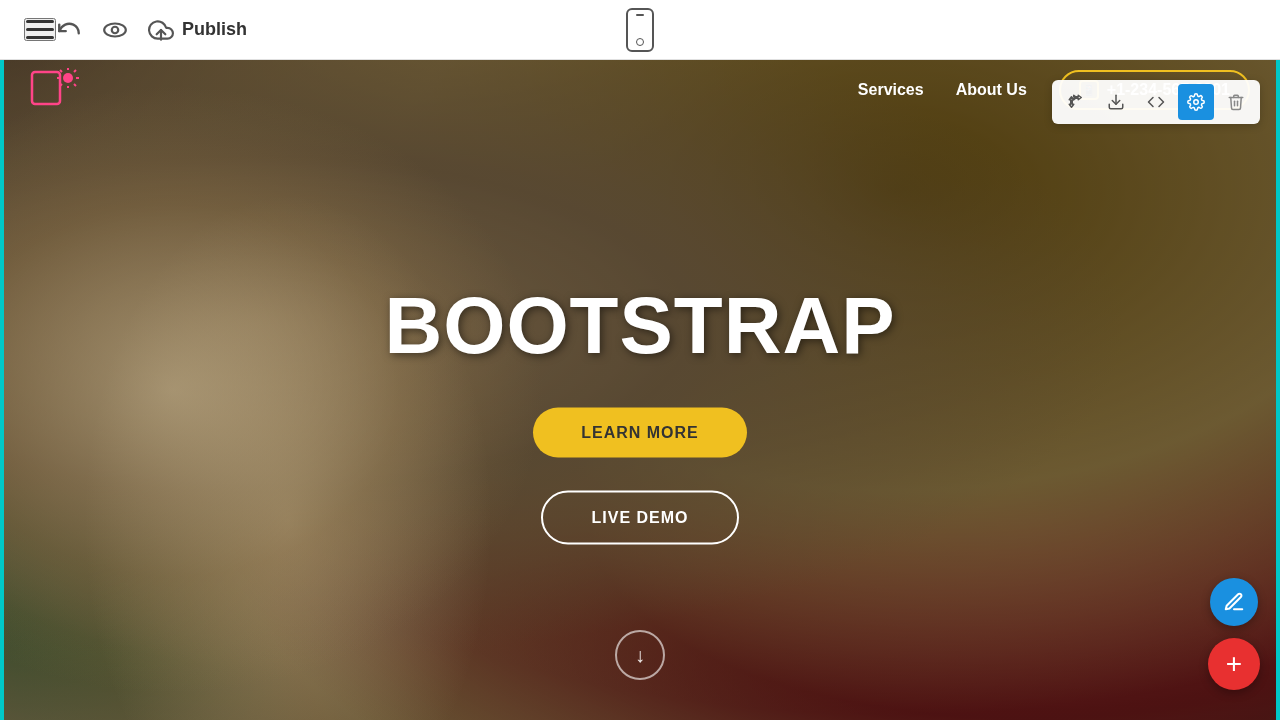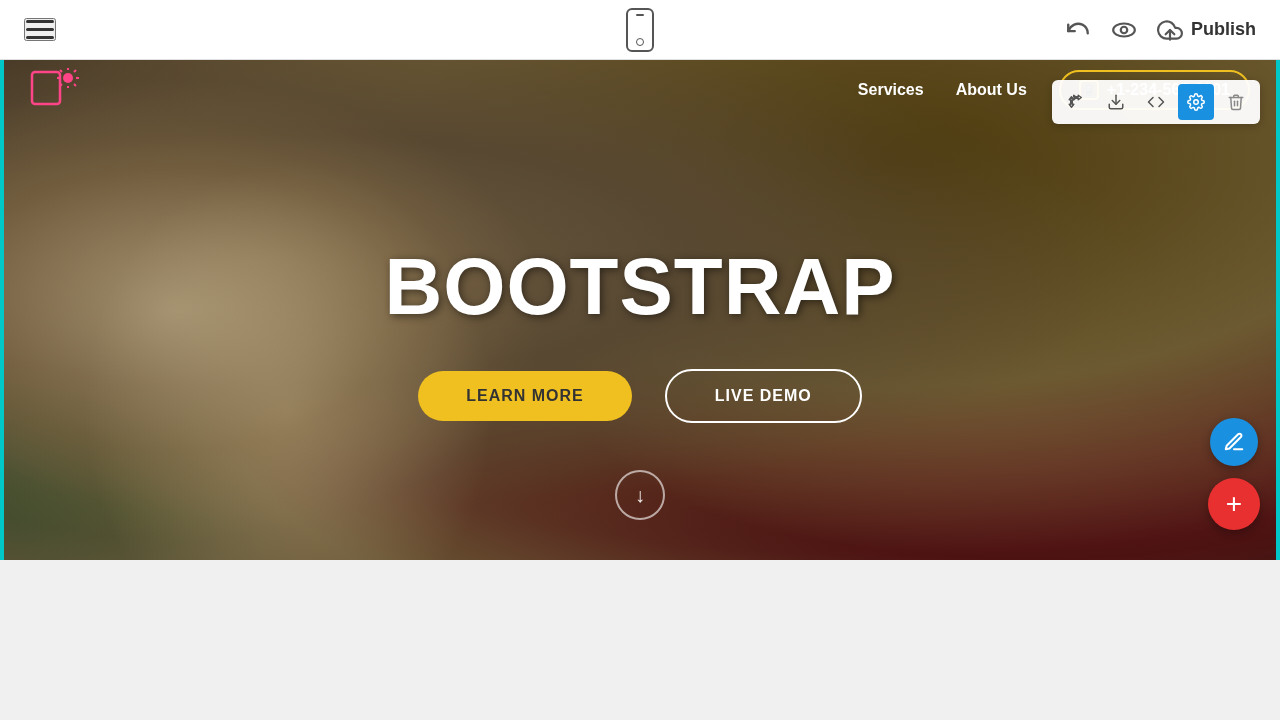--- a/index.html
+++ b/index.html
@@ -5,21 +5,21 @@
     * { margin: 0; padding: 0; box-sizing: border-box; }
     body { width: 1280px; height: 720px; overflow: hidden; font-family: Arial, sans-serif; background: #f0f0f0; }
 
     
     .toolbar {
       width: 1280px;
       height: 60px;
       background: #fff;
       display: flex;
       align-items: center;
-      justify-content: space-between;
+      justify-content: flex-start;
       padding: 0 24px;
       border-bottom: 1px solid #e0e0e0;
       position: relative;
       z-index: 100;
     }
     .toolbar-left { display: flex; align-items: center; }
     .hamburger-icon { display: flex; flex-direction: column; gap: 5px; cursor: pointer; }
     .hamburger-icon span { display: block; width: 28px; height: 3px; background: #333; border-radius: 2px; }
 
     .toolbar-center { position: absolute; left: 50%; transform: translateX(-50%); }
@@ -48,21 +48,21 @@
     }
     .publish-btn {
       display: flex; align-items: center; gap: 8px;
       background: none; border: none; cursor: pointer;
       font-size: 18px; font-weight: 600; color: #333;
     }
 
     
     .canvas {
       width: 1280px;
-      height: 500px;
+      height: 660px;
       position: relative;
       overflow: hidden;
     }
 
     
     .hero-bg {
       position: absolute;
       inset: 0;
       background:
         linear-gradient(rgba(0,0,0,0.45), rgba(0,0,0,0.45)),
@@ -159,21 +159,21 @@
       font-size: 80px;
       font-weight: 900;
       color: #fff;
       line-height: 1.05;
       text-transform: uppercase;
       text-shadow: 2px 2px 8px rgba(0,0,0,0.5);
       letter-spacing: 1px;
     }
     .hero-buttons {
       display: flex; align-items: center; justify-content: center;
-      gap: 33px; margin-top: 40px;
+      gap: 33px; margin-top: 40px; flex-direction: column;
     }
     .btn-learn-more {
       background: #f0c020;
       color: #333;
       border: none;
       border-radius: 35px;
       padding: 16px 48px;
       font-size: 16px; font-weight: 800;
       cursor: pointer;
       text-transform: uppercase;

